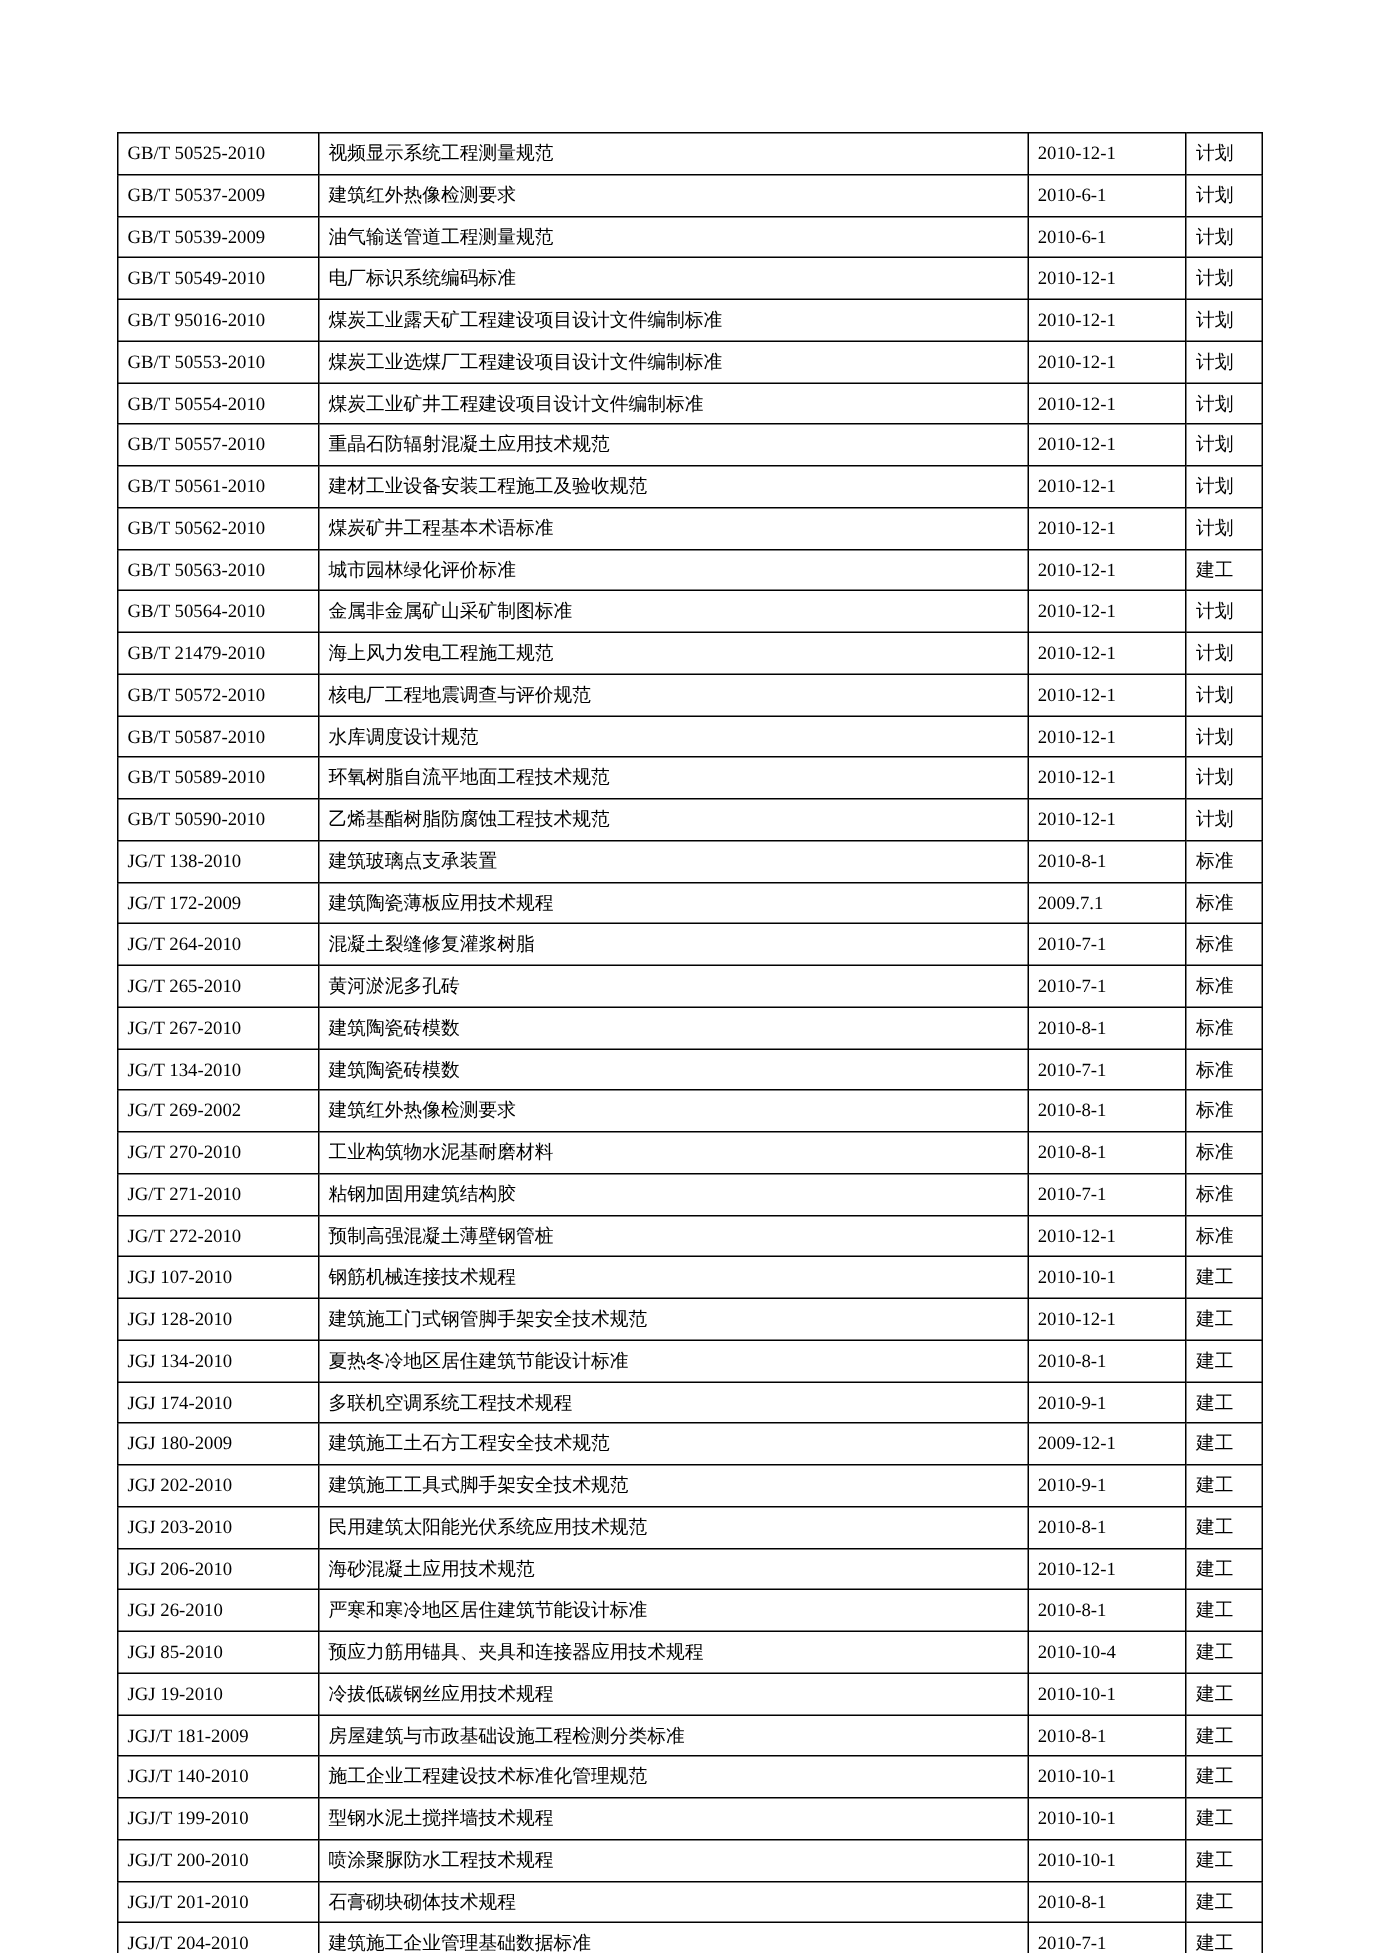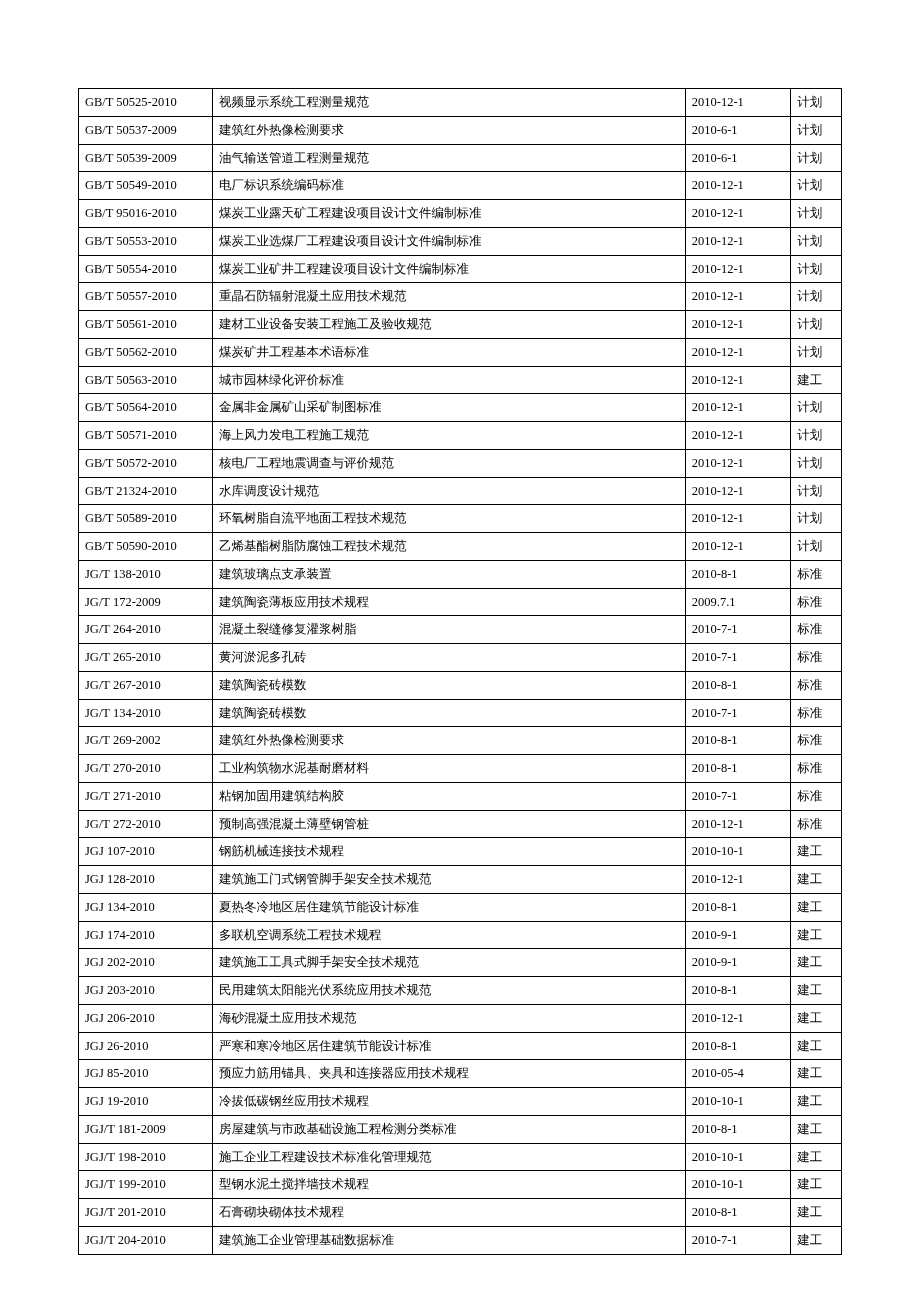--- a/index.html
+++ b/index.html
@@ -110,33 +110,33 @@
         <td>2010-12-1</td>
         <td>建工</td>
       </tr>
       <tr>
         <td>GB/T 50564-2010</td>
         <td>金属非金属矿山采矿制图标准</td>
         <td>2010-12-1</td>
         <td>计划</td>
       </tr>
       <tr>
-        <td>GB/T 50571-2010</td>
+        <td>GB/T 21479-2010</td>
         <td>海上风力发电工程施工规范</td>
         <td>2010-12-1</td>
         <td>计划</td>
       </tr>
       <tr>
         <td>GB/T 50572-2010</td>
         <td>核电厂工程地震调查与评价规范</td>
         <td>2010-12-1</td>
         <td>计划</td>
       </tr>
       <tr>
-        <td>GB/T 21324-2010</td>
+        <td>GB/T 50587-2010</td>
         <td>水库调度设计规范</td>
         <td>2010-12-1</td>
         <td>计划</td>
       </tr>
       <tr>
         <td>GB/T 50589-2010</td>
         <td>环氧树脂自流平地面工程技术规范</td>
         <td>2010-12-1</td>
         <td>计划</td>
       </tr>
@@ -224,20 +224,26 @@
         <td>2010-8-1</td>
         <td>建工</td>
       </tr>
       <tr>
         <td>JGJ 174-2010</td>
         <td>多联机空调系统工程技术规程</td>
         <td>2010-9-1</td>
         <td>建工</td>
       </tr>
       <tr>
+        <td>JGJ 180-2009</td>
+        <td>建筑施工土石方工程安全技术规范</td>
+        <td>2009-12-1</td>
+        <td>建工</td>
+      </tr>
+      <tr>
         <td>JGJ 202-2010</td>
         <td>建筑施工工具式脚手架安全技术规范</td>
         <td>2010-9-1</td>
         <td>建工</td>
       </tr>
       <tr>
         <td>JGJ 203-2010</td>
         <td>民用建筑太阳能光伏系统应用技术规范</td>
         <td>2010-8-1</td>
         <td>建工</td>
@@ -250,44 +256,50 @@
       </tr>
       <tr>
         <td>JGJ 26-2010</td>
         <td>严寒和寒冷地区居住建筑节能设计标准</td>
         <td>2010-8-1</td>
         <td>建工</td>
       </tr>
       <tr>
         <td>JGJ 85-2010</td>
         <td>预应力筋用锚具、夹具和连接器应用技术规程</td>
-        <td>2010-05-4</td>
+        <td>2010-10-4</td>
         <td>建工</td>
       </tr>
       <tr>
         <td>JGJ 19-2010</td>
         <td>冷拔低碳钢丝应用技术规程</td>
         <td>2010-10-1</td>
         <td>建工</td>
       </tr>
       <tr>
         <td>JGJ/T 181-2009</td>
         <td>房屋建筑与市政基础设施工程检测分类标准</td>
         <td>2010-8-1</td>
         <td>建工</td>
       </tr>
       <tr>
-        <td>JGJ/T 198-2010</td>
+        <td>JGJ/T 140-2010</td>
         <td>施工企业工程建设技术标准化管理规范</td>
         <td>2010-10-1</td>
         <td>建工</td>
       </tr>
       <tr>
         <td>JGJ/T 199-2010</td>
         <td>型钢水泥土搅拌墙技术规程</td>
+        <td>2010-10-1</td>
+        <td>建工</td>
+      </tr>
+      <tr>
+        <td>JGJ/T 200-2010</td>
+        <td>喷涂聚脲防水工程技术规程</td>
         <td>2010-10-1</td>
         <td>建工</td>
       </tr>
       <tr>
         <td>JGJ/T 201-2010</td>
         <td>石膏砌块砌体技术规程</td>
         <td>2010-8-1</td>
         <td>建工</td>
       </tr>
       <tr>

